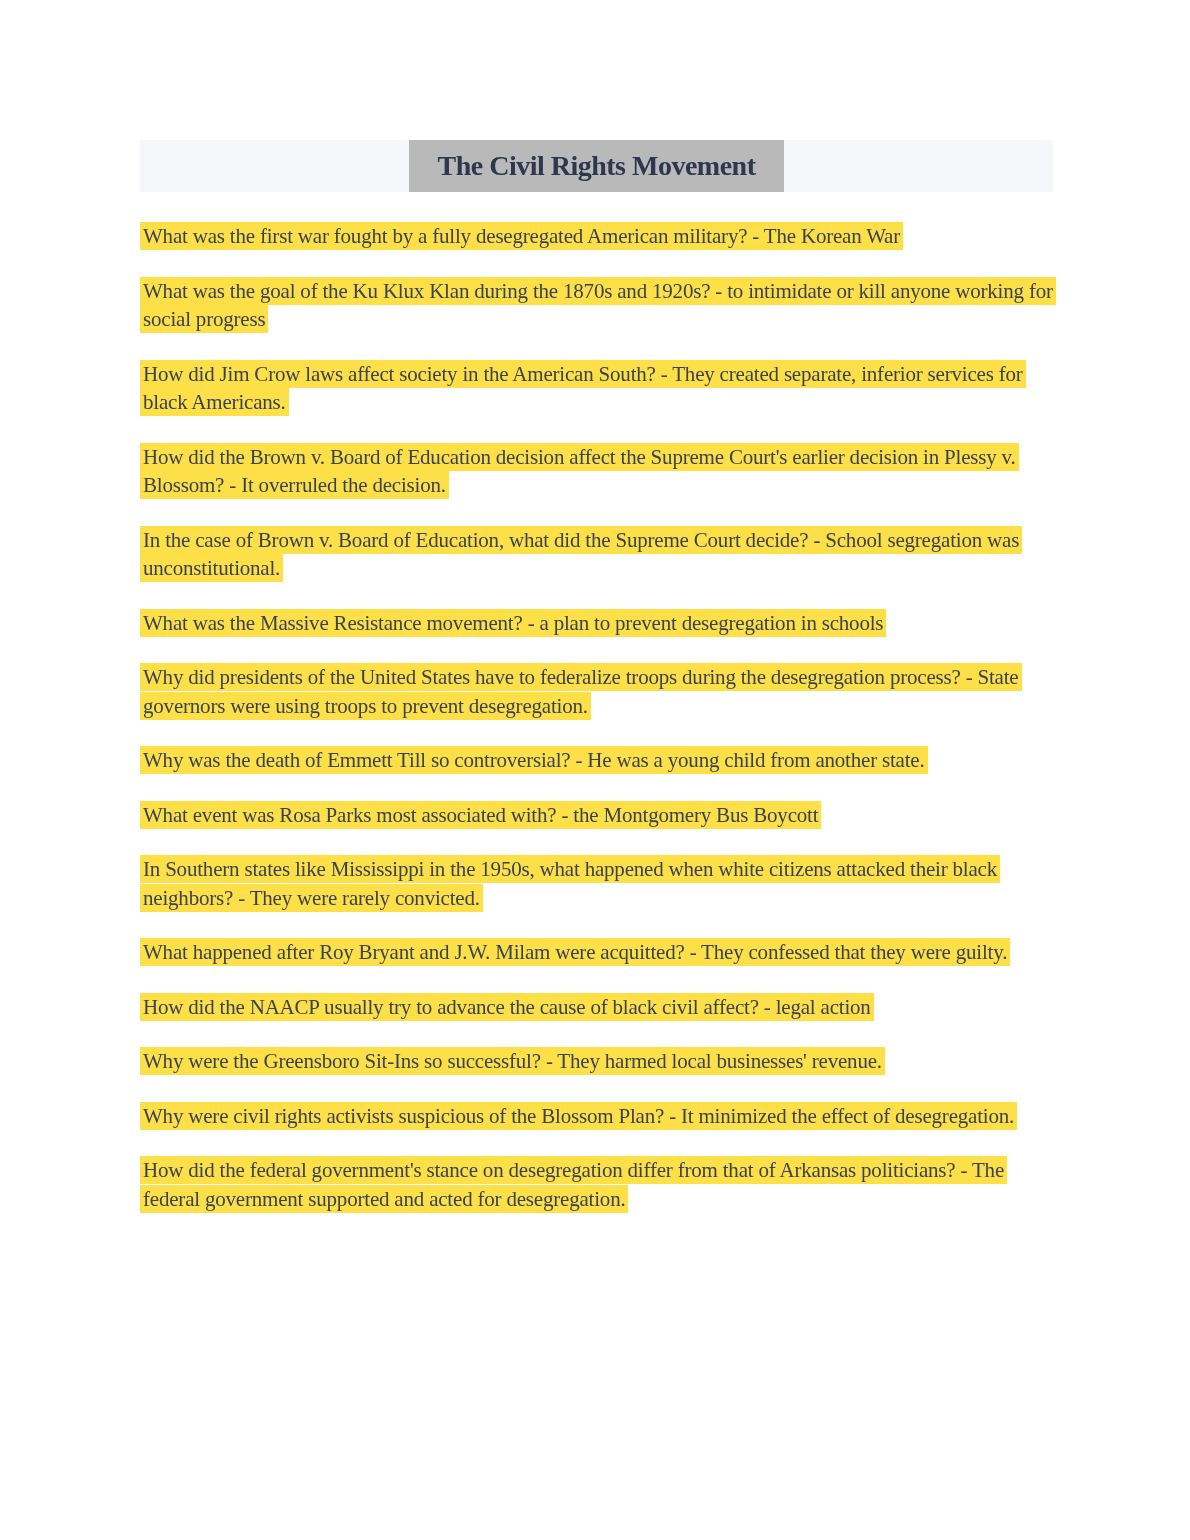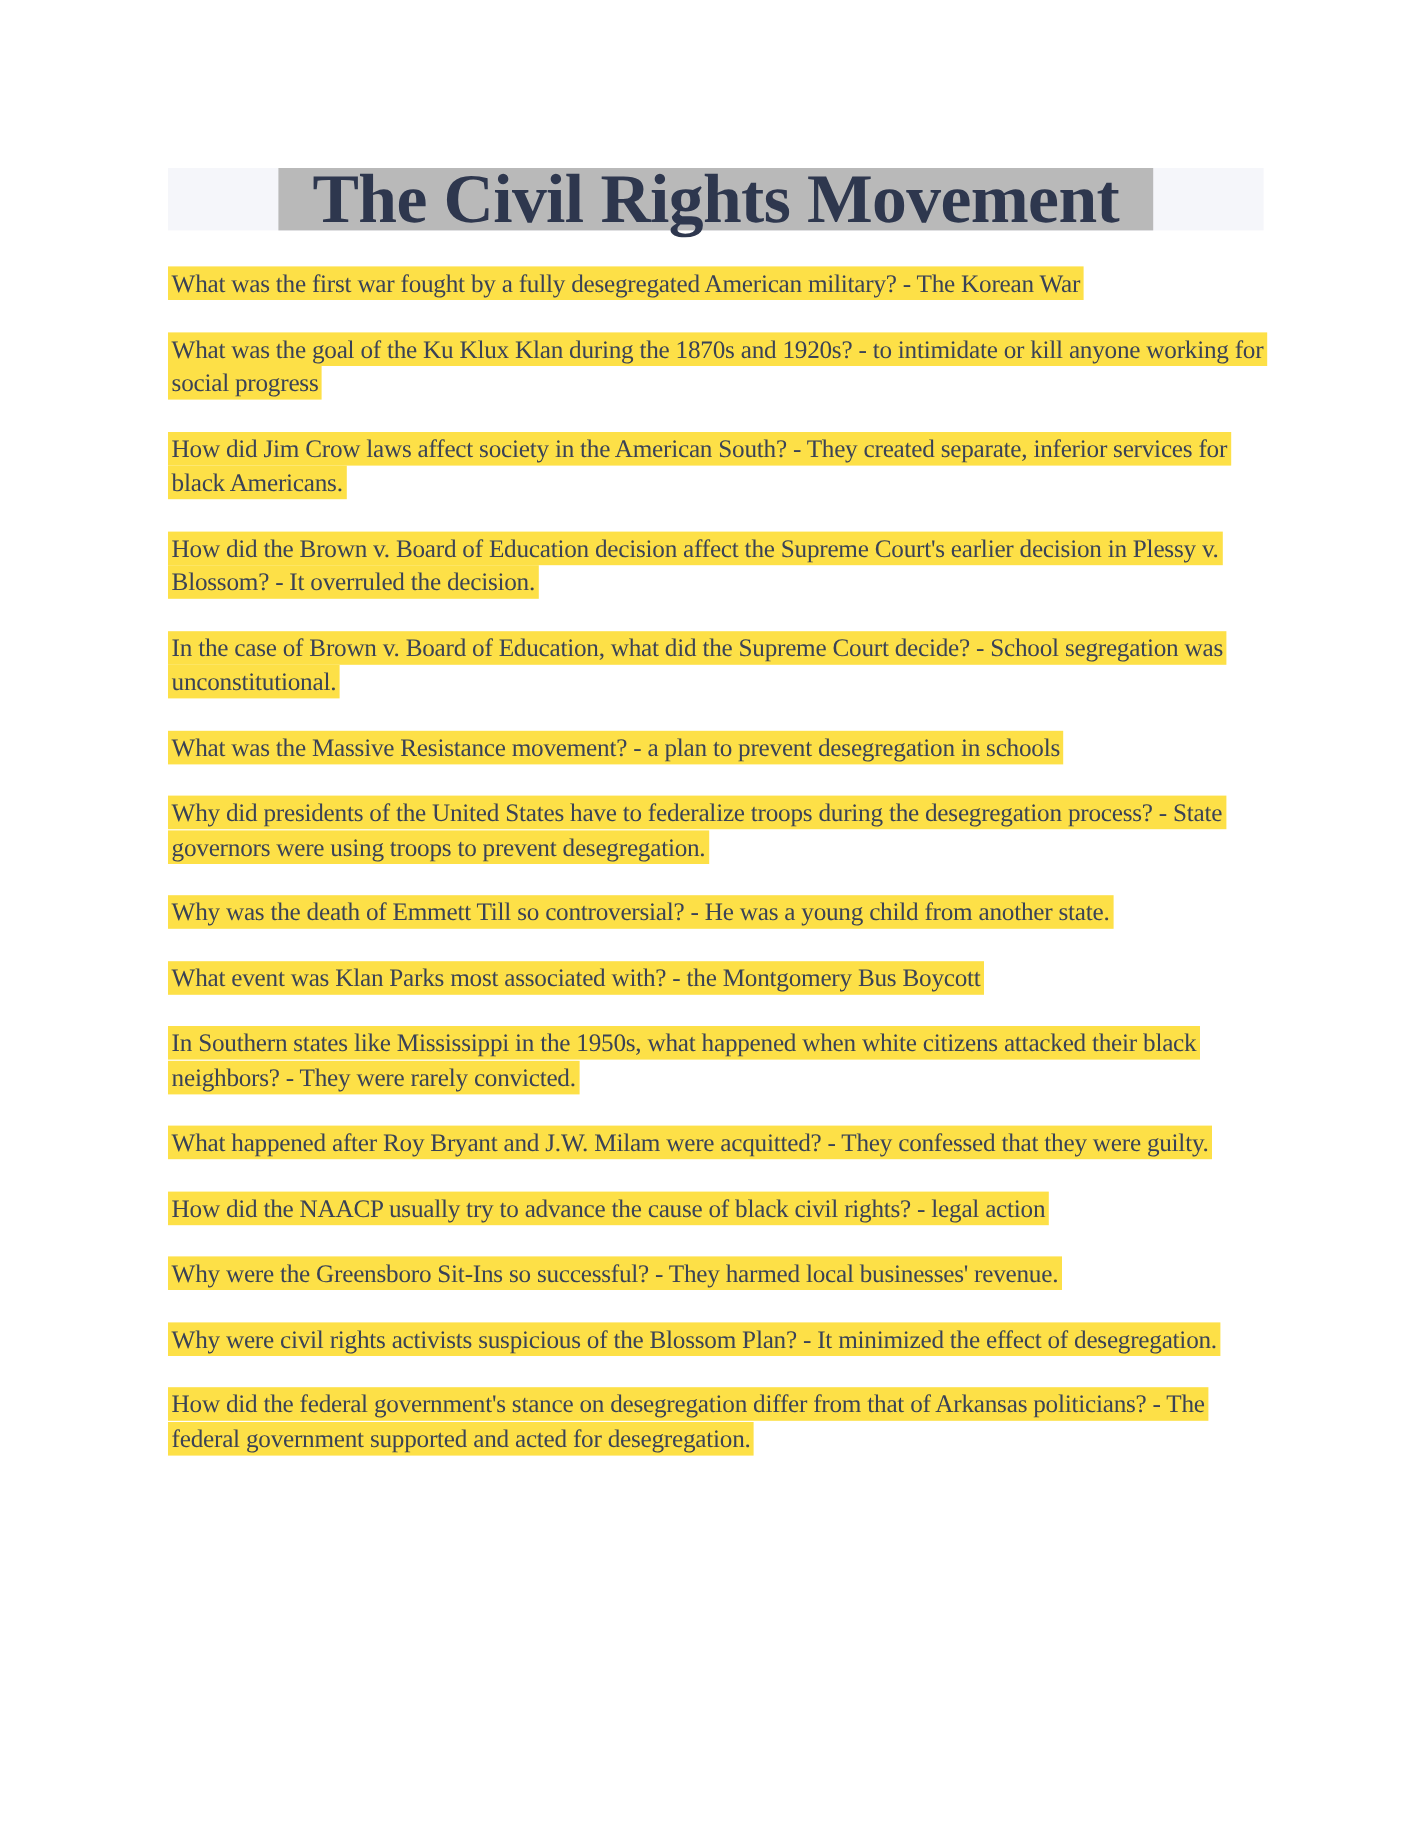--- a/index.html
+++ b/index.html
@@ -25,21 +25,21 @@
     line-height: 52px;
     text-align: center;
     margin: 0 0 30px 0;
     white-space: nowrap;
   }
   .title-mark {
     display: inline-block;
     background: #b9b9b9;
     color: #2e374e;
     font-weight: 700;
-    font-size: 58px;
+    font-size: 28px;
     line-height: 52px;
     padding: 0 28px;
     letter-spacing: -0.5px;
   }
   .qa {
     margin: 0 0 26px 0;
     font-size: 21px;
     line-height: 28.5px;
     letter-spacing: -0.2px;
     color: #3a4256;
@@ -63,22 +63,22 @@
 
   <main>
     <p class="qa"><span class="hl">What was the first war fought by a fully desegregated American military? - The Korean War</span></p>
     <p class="qa"><span class="hl">What was the goal of the Ku Klux Klan during the 1870s and 1920s? - to intimidate or kill anyone working for social progress</span></p>
     <p class="qa"><span class="hl">How did Jim Crow laws affect society in the American South? - They created separate, inferior services for black Americans.</span></p>
     <p class="qa"><span class="hl">How did the Brown v. Board of Education decision affect the Supreme Court's earlier decision in Plessy v. Blossom? - It overruled the decision.</span></p>
     <p class="qa"><span class="hl">In the case of Brown v. Board of Education, what did the Supreme Court decide? - School segregation was unconstitutional.</span></p>
     <p class="qa"><span class="hl">What was the Massive Resistance movement? - a plan to prevent desegregation in schools</span></p>
     <p class="qa"><span class="hl">Why did presidents of the United States have to federalize troops during the desegregation process? - State governors were using troops to prevent desegregation.</span></p>
     <p class="qa"><span class="hl">Why was the death of Emmett Till so controversial? - He was a young child from another state.</span></p>
-    <p class="qa"><span class="hl">What event was Klan Parks most associated with? - the Montgomery Bus Boycott</span></p>
+    <p class="qa"><span class="hl">What event was Rosa Parks most associated with? - the Montgomery Bus Boycott</span></p>
     <p class="qa"><span class="hl">In Southern states like Mississippi in the 1950s, what happened when white citizens attacked their black neighbors? - They were rarely convicted.</span></p>
     <p class="qa"><span class="hl">What happened after Roy Bryant and J.W. Milam were acquitted? - They confessed that they were guilty.</span></p>
-    <p class="qa"><span class="hl">How did the NAACP usually try to advance the cause of black civil rights? - legal action</span></p>
+    <p class="qa"><span class="hl">How did the NAACP usually try to advance the cause of black civil affect? - legal action</span></p>
     <p class="qa"><span class="hl">Why were the Greensboro Sit-Ins so successful? - They harmed local businesses' revenue.</span></p>
     <p class="qa"><span class="hl">Why were civil rights activists suspicious of the Blossom Plan? - It minimized the effect of desegregation.</span></p>
     <p class="qa"><span class="hl">How did the federal government's stance on desegregation differ from that of Arkansas politicians? - The federal government supported and acted for desegregation.</span></p>
   </main>
 
 </div>
 
 </body></html>

